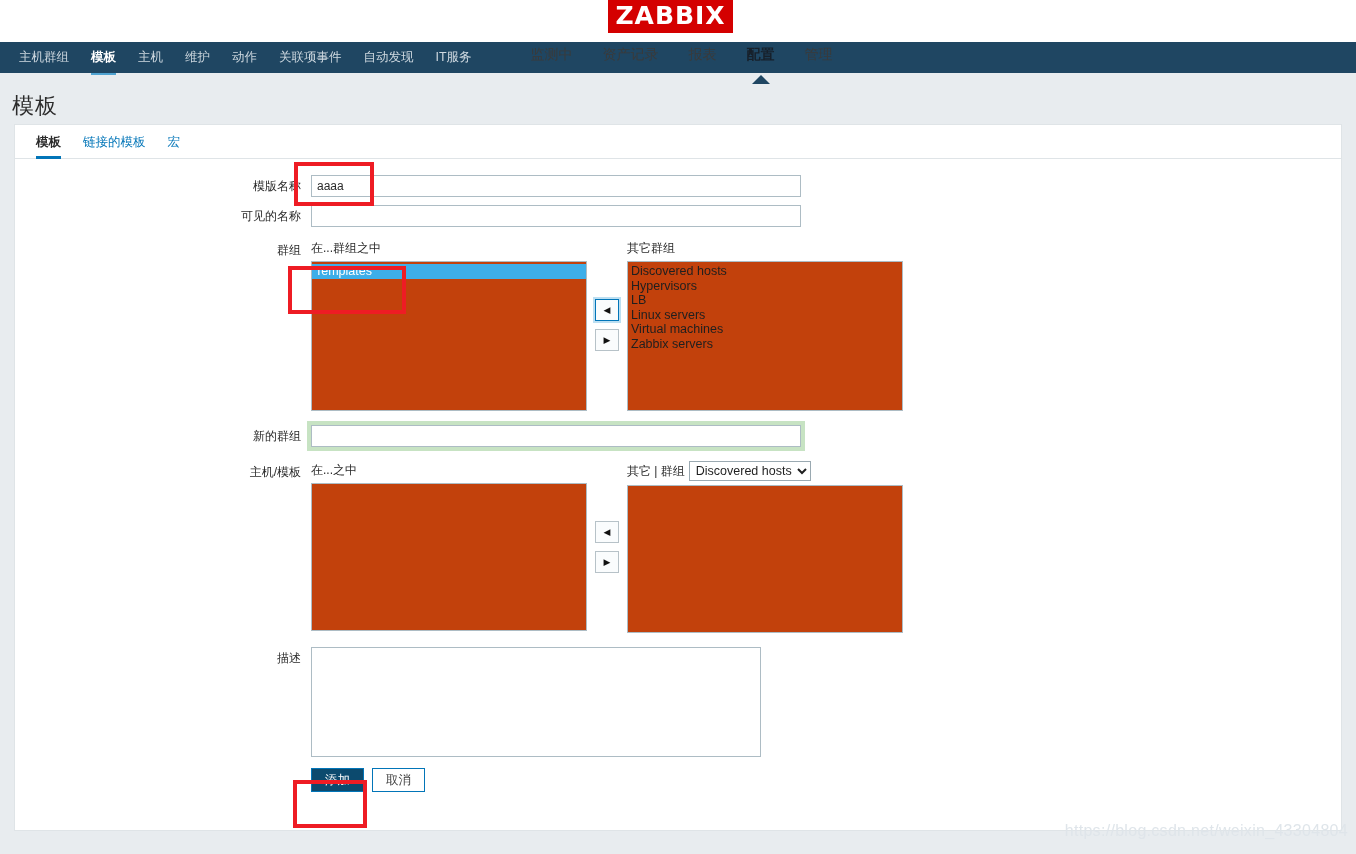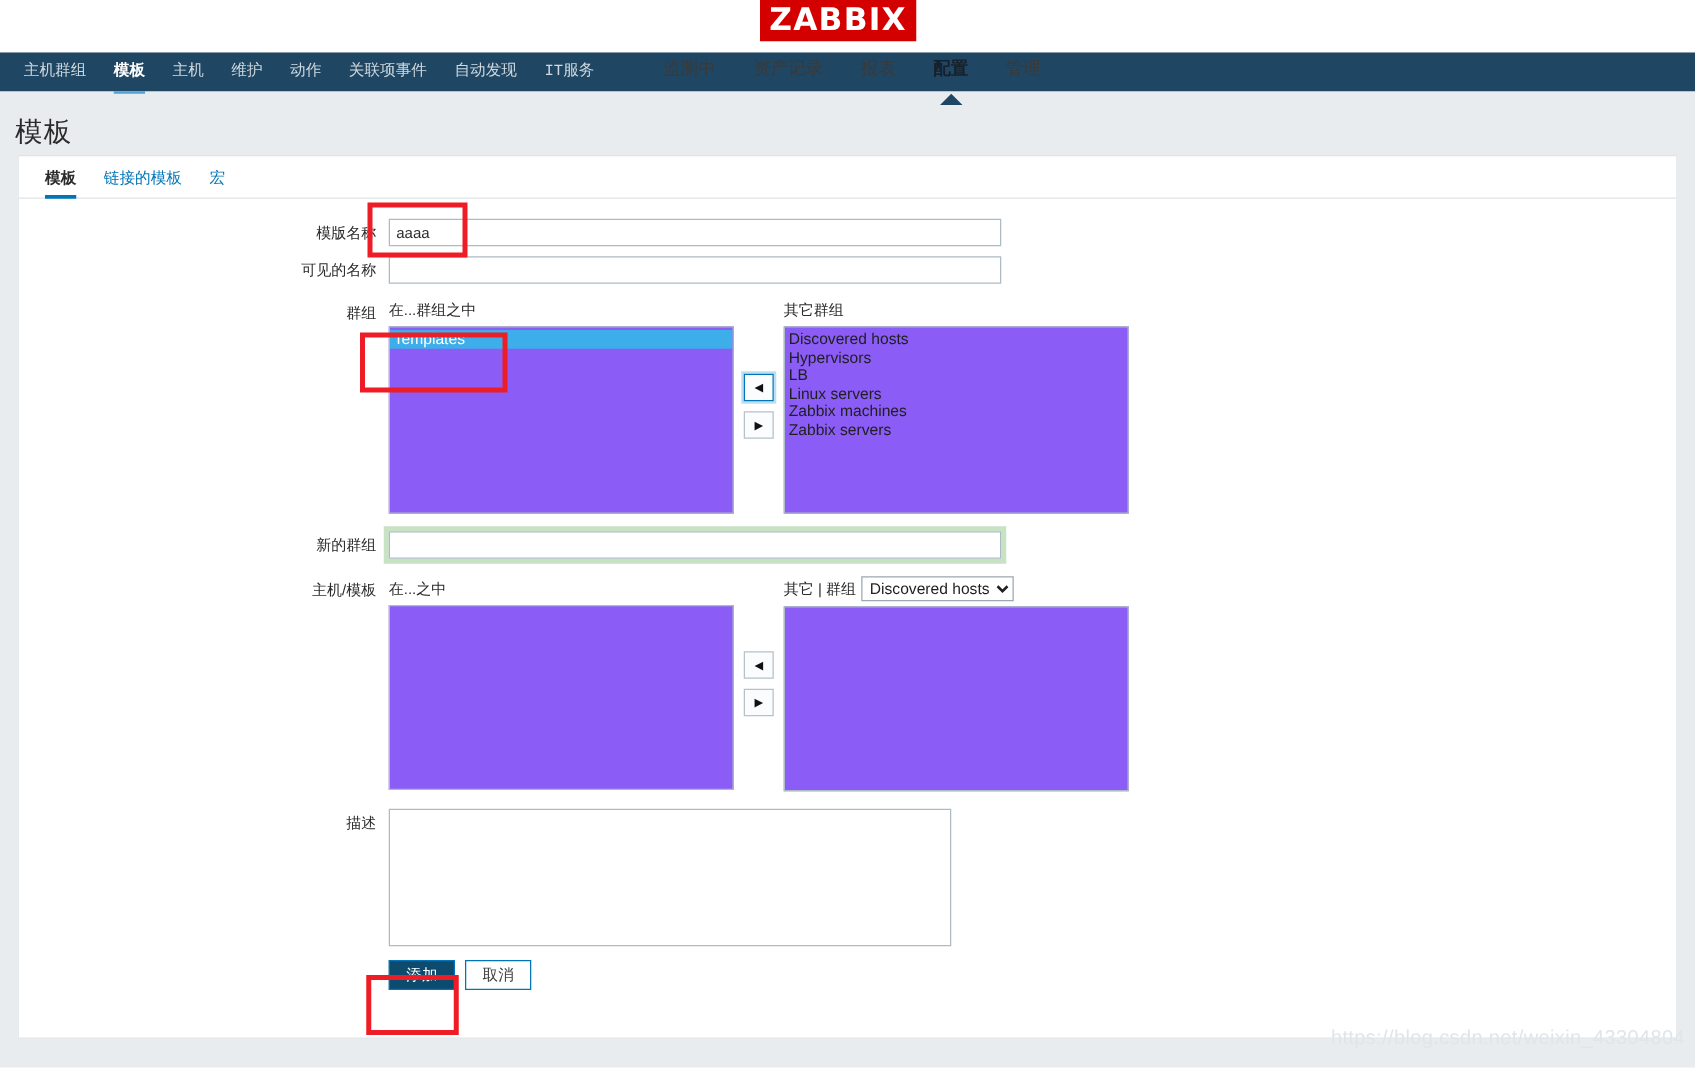--- a/index.html
+++ b/index.html
@@ -81,21 +81,20 @@
   }
   .subnav-item {
     color: #cfd9e0;
     font-size: 12.5px;
     padding: 4px 11px;
     line-height: 31px;
     height: 31px;
     cursor: pointer;
     position: relative;
     white-space: nowrap;
-    font-family: Liberation Mono, monospace;
   }
   .subnav-item.active {
     color: #ffffff;
     font-weight: bold;
   }
   .subnav-item.active::after {
     content: "";
     position: absolute;
     left: 11px;
     right: 11px;
@@ -200,26 +199,26 @@
   .colhead {
     font-size: 12px;
     color: #2b2b2b;
     line-height: 18px;
     margin-bottom: 4px;
     white-space: nowrap;
   }
 
   .dual {
     display: flex;
-    align-items: center;
+    align-items: flex-start;
   }
   .listbox {
     width: 276px;
     border: 1px solid #adbcc4;
-    background: #8b5cf6;
+    background: #c2410c;
     box-sizing: border-box;
     padding: 2px 0 0 0;
     overflow: hidden;
   }
   .listbox.h150 { height: 150px; }
   .listbox.h148 { height: 148px; }
   .opt {
     font-family: "Liberation Sans", sans-serif;
     font-size: 12.5px;
     line-height: 14.5px;
@@ -407,21 +406,21 @@
             </div>
           </div>
 
           <div>
             <div class="colhead">其它群组</div>
             <div class="listbox h150">
               <div class="opt">Discovered hosts</div>
               <div class="opt">Hypervisors</div>
               <div class="opt">LB</div>
               <div class="opt">Linux servers</div>
-              <div class="opt">Zabbix machines</div>
+              <div class="opt">Virtual machines</div>
               <div class="opt">Zabbix servers</div>
             </div>
           </div>
 
         </div>
       </div>
     </div>
 
     <div class="row" style="margin-top:14px;">
       <div class="lbl">新的群组</div>

